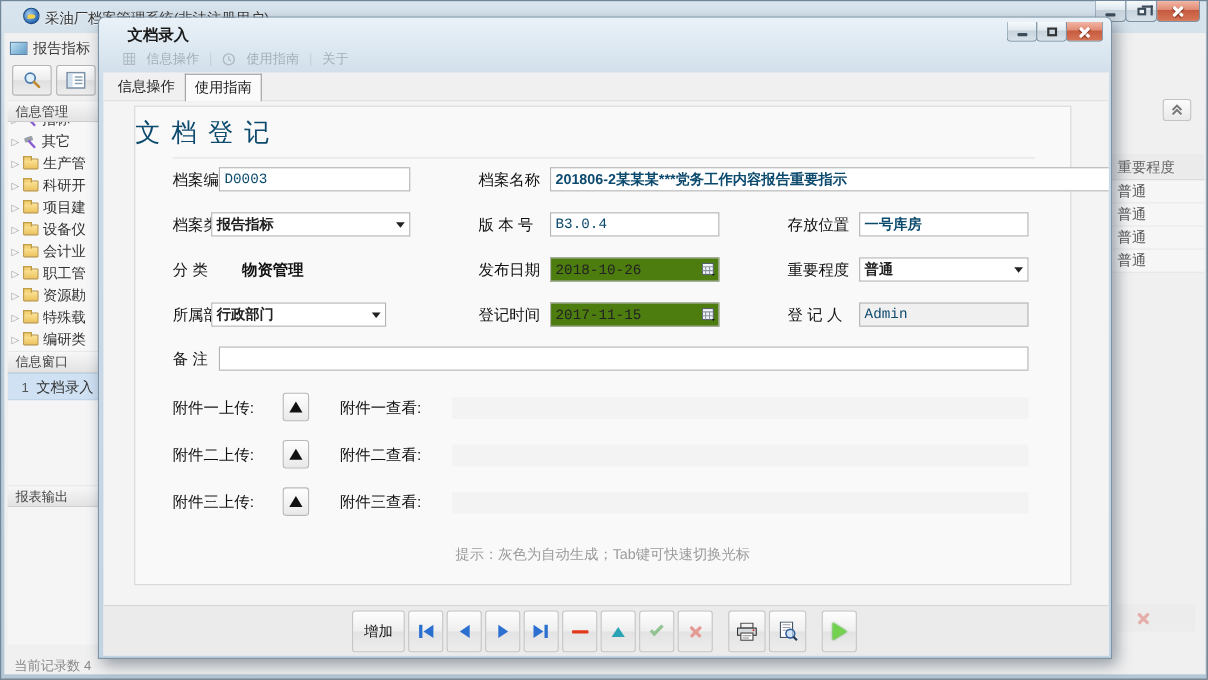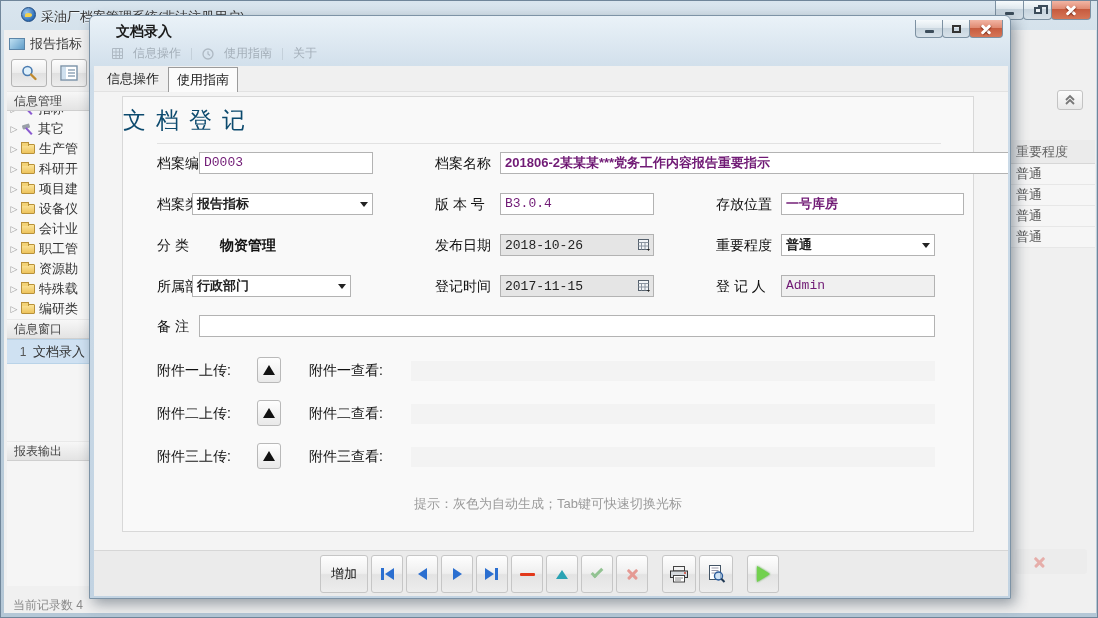--- a/index.html
+++ b/index.html
@@ -83,28 +83,28 @@
   .tabbar { left:0; top:0; width:914px; height:26px; background:#f0f0f0; border-bottom:1px solid #e2e2e2; }
   .tab { top:0; height:26px; font-size:13px; color:#222; display:flex; align-items:center; justify-content:center; }
   .tab.plain { left:6px; width:66px; }
   .tab.boxed { left:74px; width:70px; height:25px; top:1px; background:#fbfbfb; border:1px solid #9b9b9b; border-bottom:none; }
 
   .panel { left:28px; top:30px; width:852px; height:436px; background:#f9f9f9; border:1px solid #d8d8d8; }
   .form-title { left:0; top:8px; width:100%; text-align:left; font-size:23px; color:#0c4a6e; letter-spacing:10px; }
   .form-hr { left:34px; top:46px; width:784px; border-top:1px solid #e2e2e2; }
   .lbl { font-size:14px; color:#111; line-height:23px; white-space:nowrap; }
   .tfield { height:22px; border:1px solid #b3b3b3; background:#fff; font-family:"Liberation Mono", monospace;
-            font-size:13px; color:#701a75; padding:0 4px; line-height:20px; }
+            font-size:13px; color:#0c4a6e; padding:0 4px; line-height:20px; }
   .cnfield { font-family:"Liberation Sans", sans-serif; font-weight:bold; }
   .gray { background:#f0f0f0; }
   .combo { height:22px; border:1px solid #b3b3b3; background:#fff; display:flex; align-items:center; }
   .combo-txt { flex:1; font-size:13px; font-weight:bold; color:#222; padding-left:4px; white-space:nowrap; overflow:hidden; }
   .combo-arr { width:16px; height:20px; display:flex; align-items:center; justify-content:center; }
   .tri-dn { width:0; height:0; border-left:4px solid transparent; border-right:4px solid transparent; border-top:5px solid #222; }
-  .datefield { height:22px; border:1px solid #b3b3b3; background:#e5e5e5; display:flex; align-items:center; }
+  .datefield { height:22px; border:1px solid #b3b3b3; background:#4d7c0f; display:flex; align-items:center; }
   .date-txt { flex:1; font-family:"Liberation Mono", monospace; font-size:13px; color:#222; padding-left:4px; }
   .cal-btn { width:18px; height:20px; display:flex; align-items:center; justify-content:center; }
   .plain-val { font-size:14px; font-weight:bold; color:#111; line-height:23px; }
   .up-btn { width:24px; height:26px; border:1px solid #b9b9b9; border-radius:3px;
             background:linear-gradient(#fefefe,#e9e9e9); display:flex; align-items:center; justify-content:center; }
   .tri-up-blk { width:0; height:0; border-left:6px solid transparent; border-right:6px solid transparent; border-bottom:10px solid #111; }
   .view-bar { height:20px; background:#f3f3f3; }
   .hint { left:0; top:398px; width:100%; text-align:center; font-size:13px; color:#9a9a9a; }
 
   
@@ -312,21 +312,21 @@
         <div class="abs lbl" style="left:34px; top:96px;">档案类型</div>
         <div class="abs combo" style="left:69px; top:96px; width:181px;">
           <span class="combo-txt">报告指标</span>
           <span class="combo-arr">
               <span class="tri-dn"></span>
             </span>
         </div>
         <div class="abs lbl" style="left:312px; top:96px;text-align:center;">版 本 号</div>
         <div class="abs tfield" style="left:377px; top:96px; width:154px;">B3.0.4</div>
         <div class="abs lbl" style="left:593px; top:96px;">存放位置</div>
-        <div class="abs tfield cnfield" style="left:658px; top:96px; width:183px;">一号库房</div>
+        <div class="abs tfield cnfield" style="left:658px; top:96px; width:154px;">一号库房</div>
 
         <div class="abs lbl" style="left:34px; top:137px;">分 类</div>
         <div class="abs plain-val" style="left:97px; top:137px;">物资管理</div>
         <div class="abs lbl" style="left:312px; top:137px;">发布日期</div>
         <div class="abs datefield" style="left:377px; top:137px; width:154px;">
           <span class="date-txt">2018-10-26</span>
           <span class="cal-btn">
             <svg width="12" height="12" viewBox="0 0 12 12">
               <rect x="0.5" y="0.5" width="10" height="10" fill="#f2f5f8" stroke="#55606c" stroke-width="1"></rect>
               <path d="M0.5 3.5 h10 M3.5 3.5 v7 M7 3.5 v7 M0.5 7 h10" stroke="#8a94a0" stroke-width="1" fill="none"></path>

